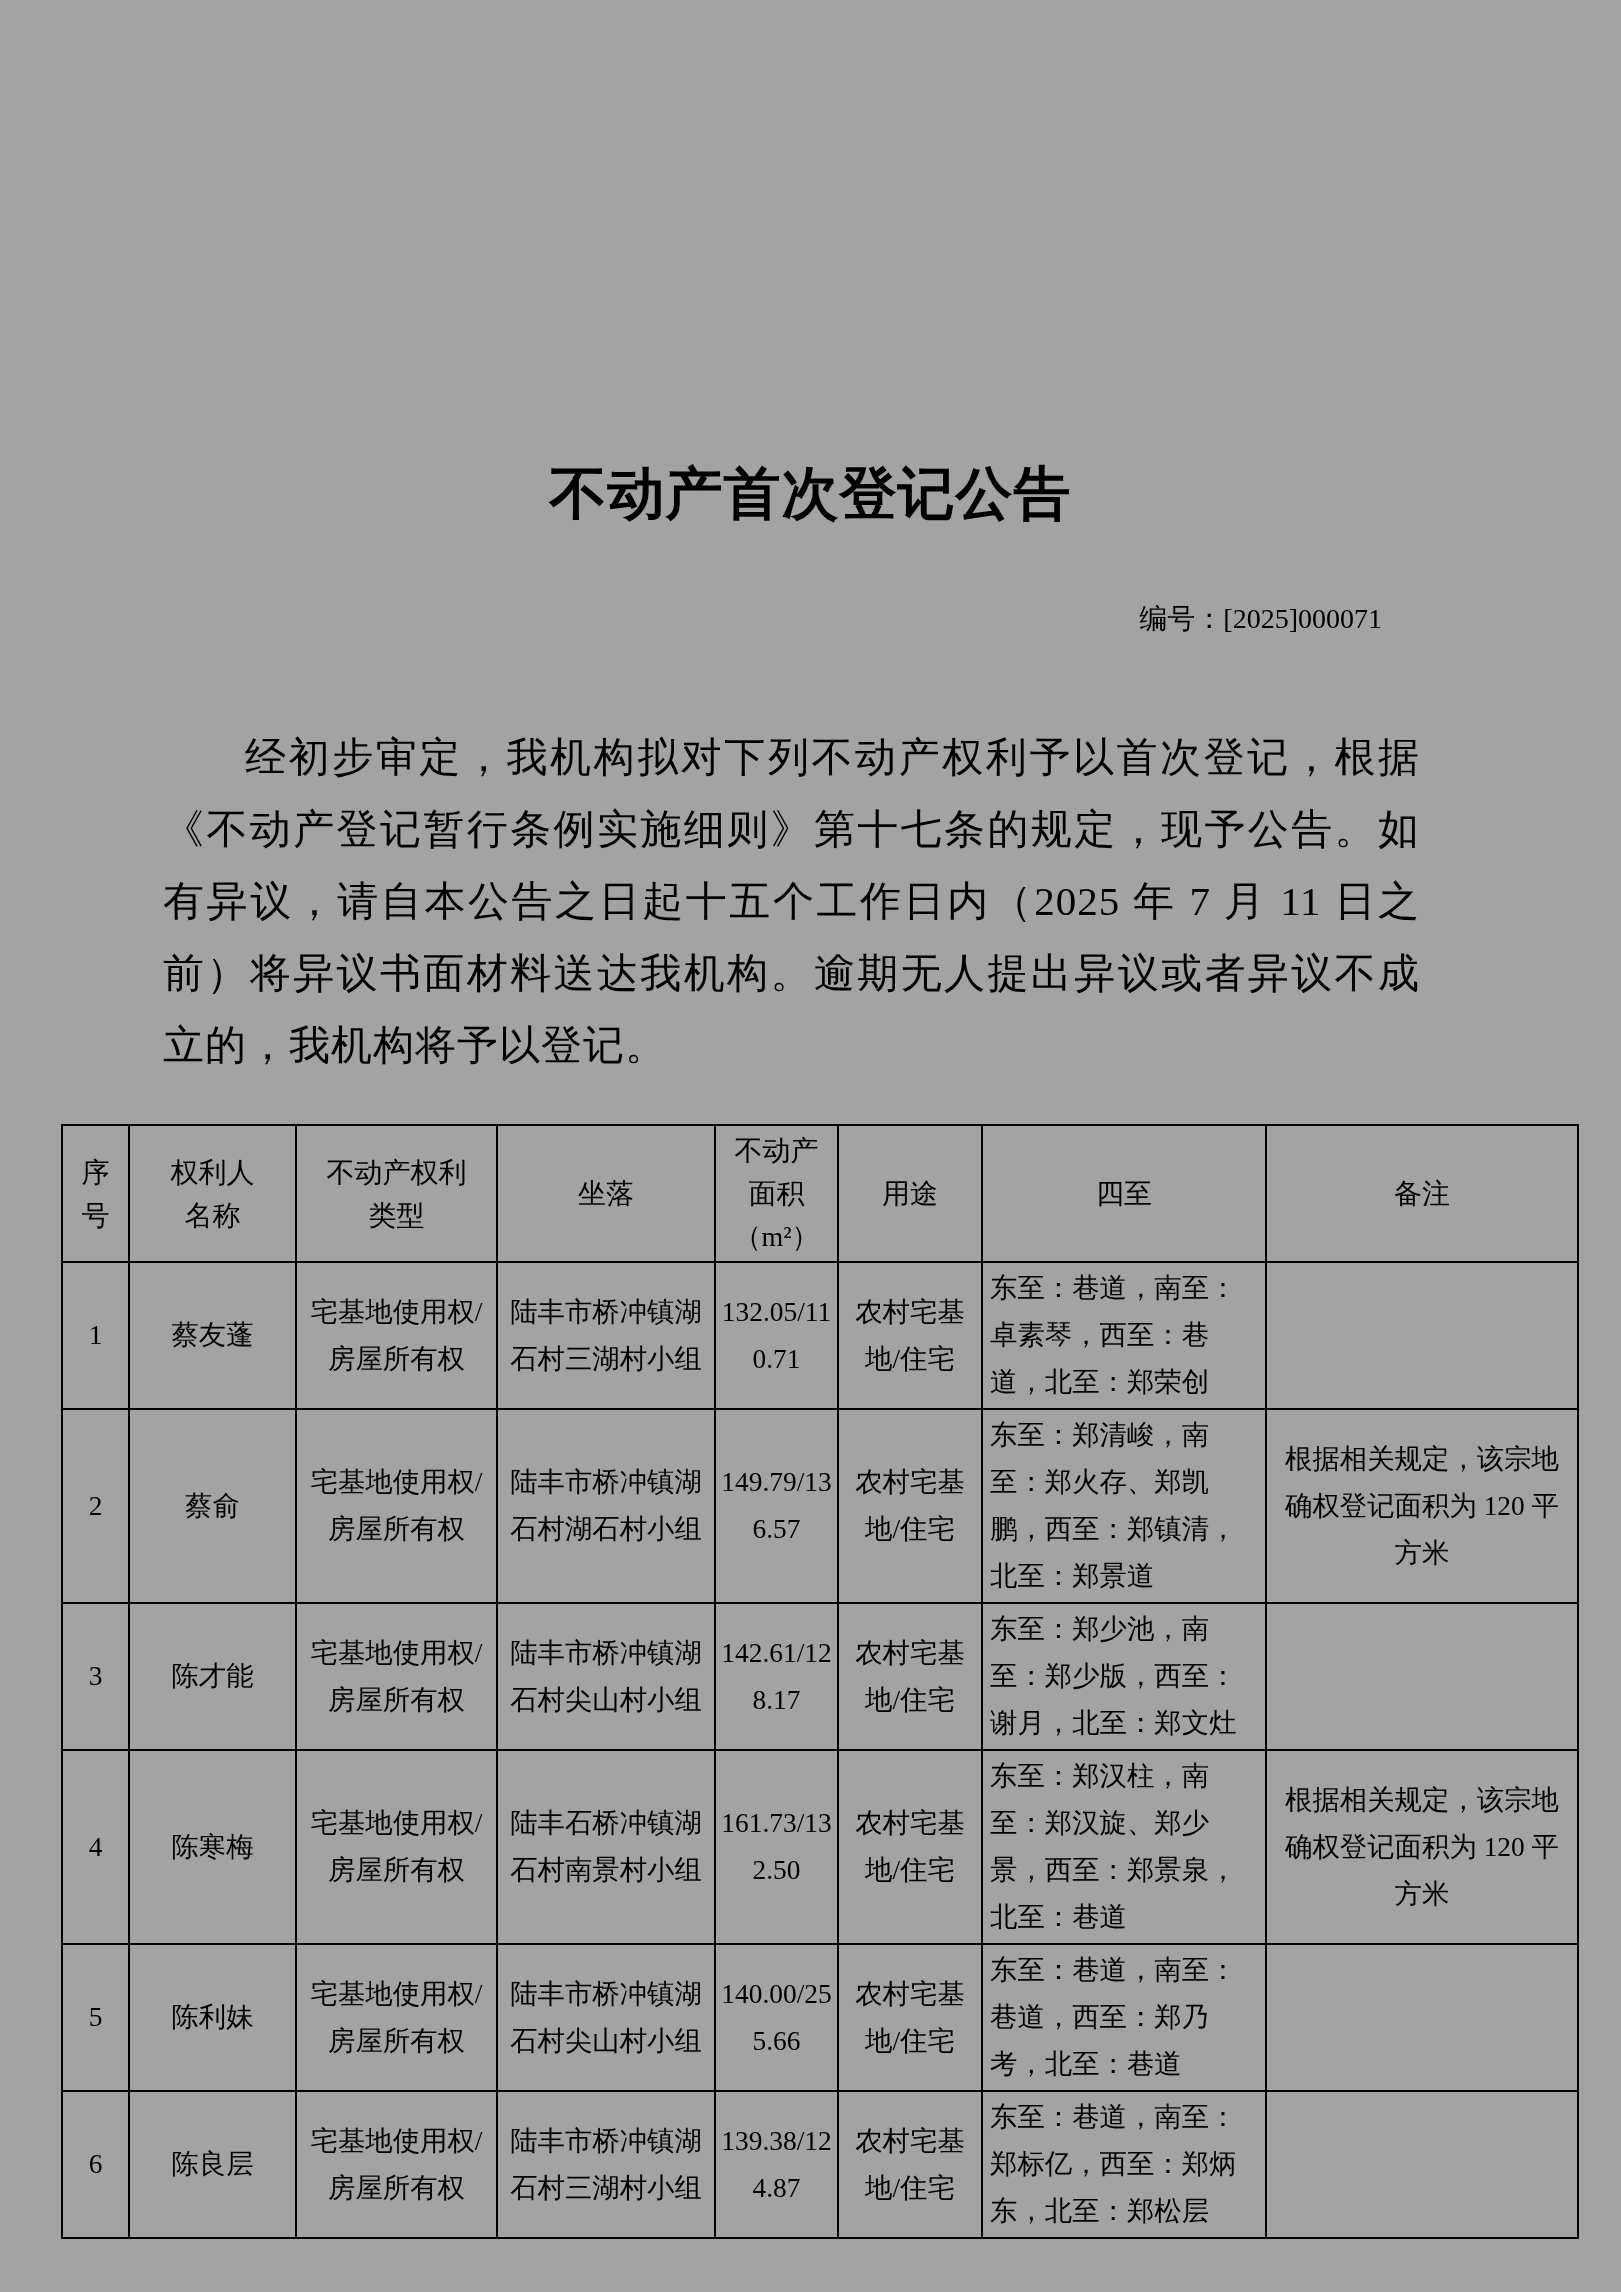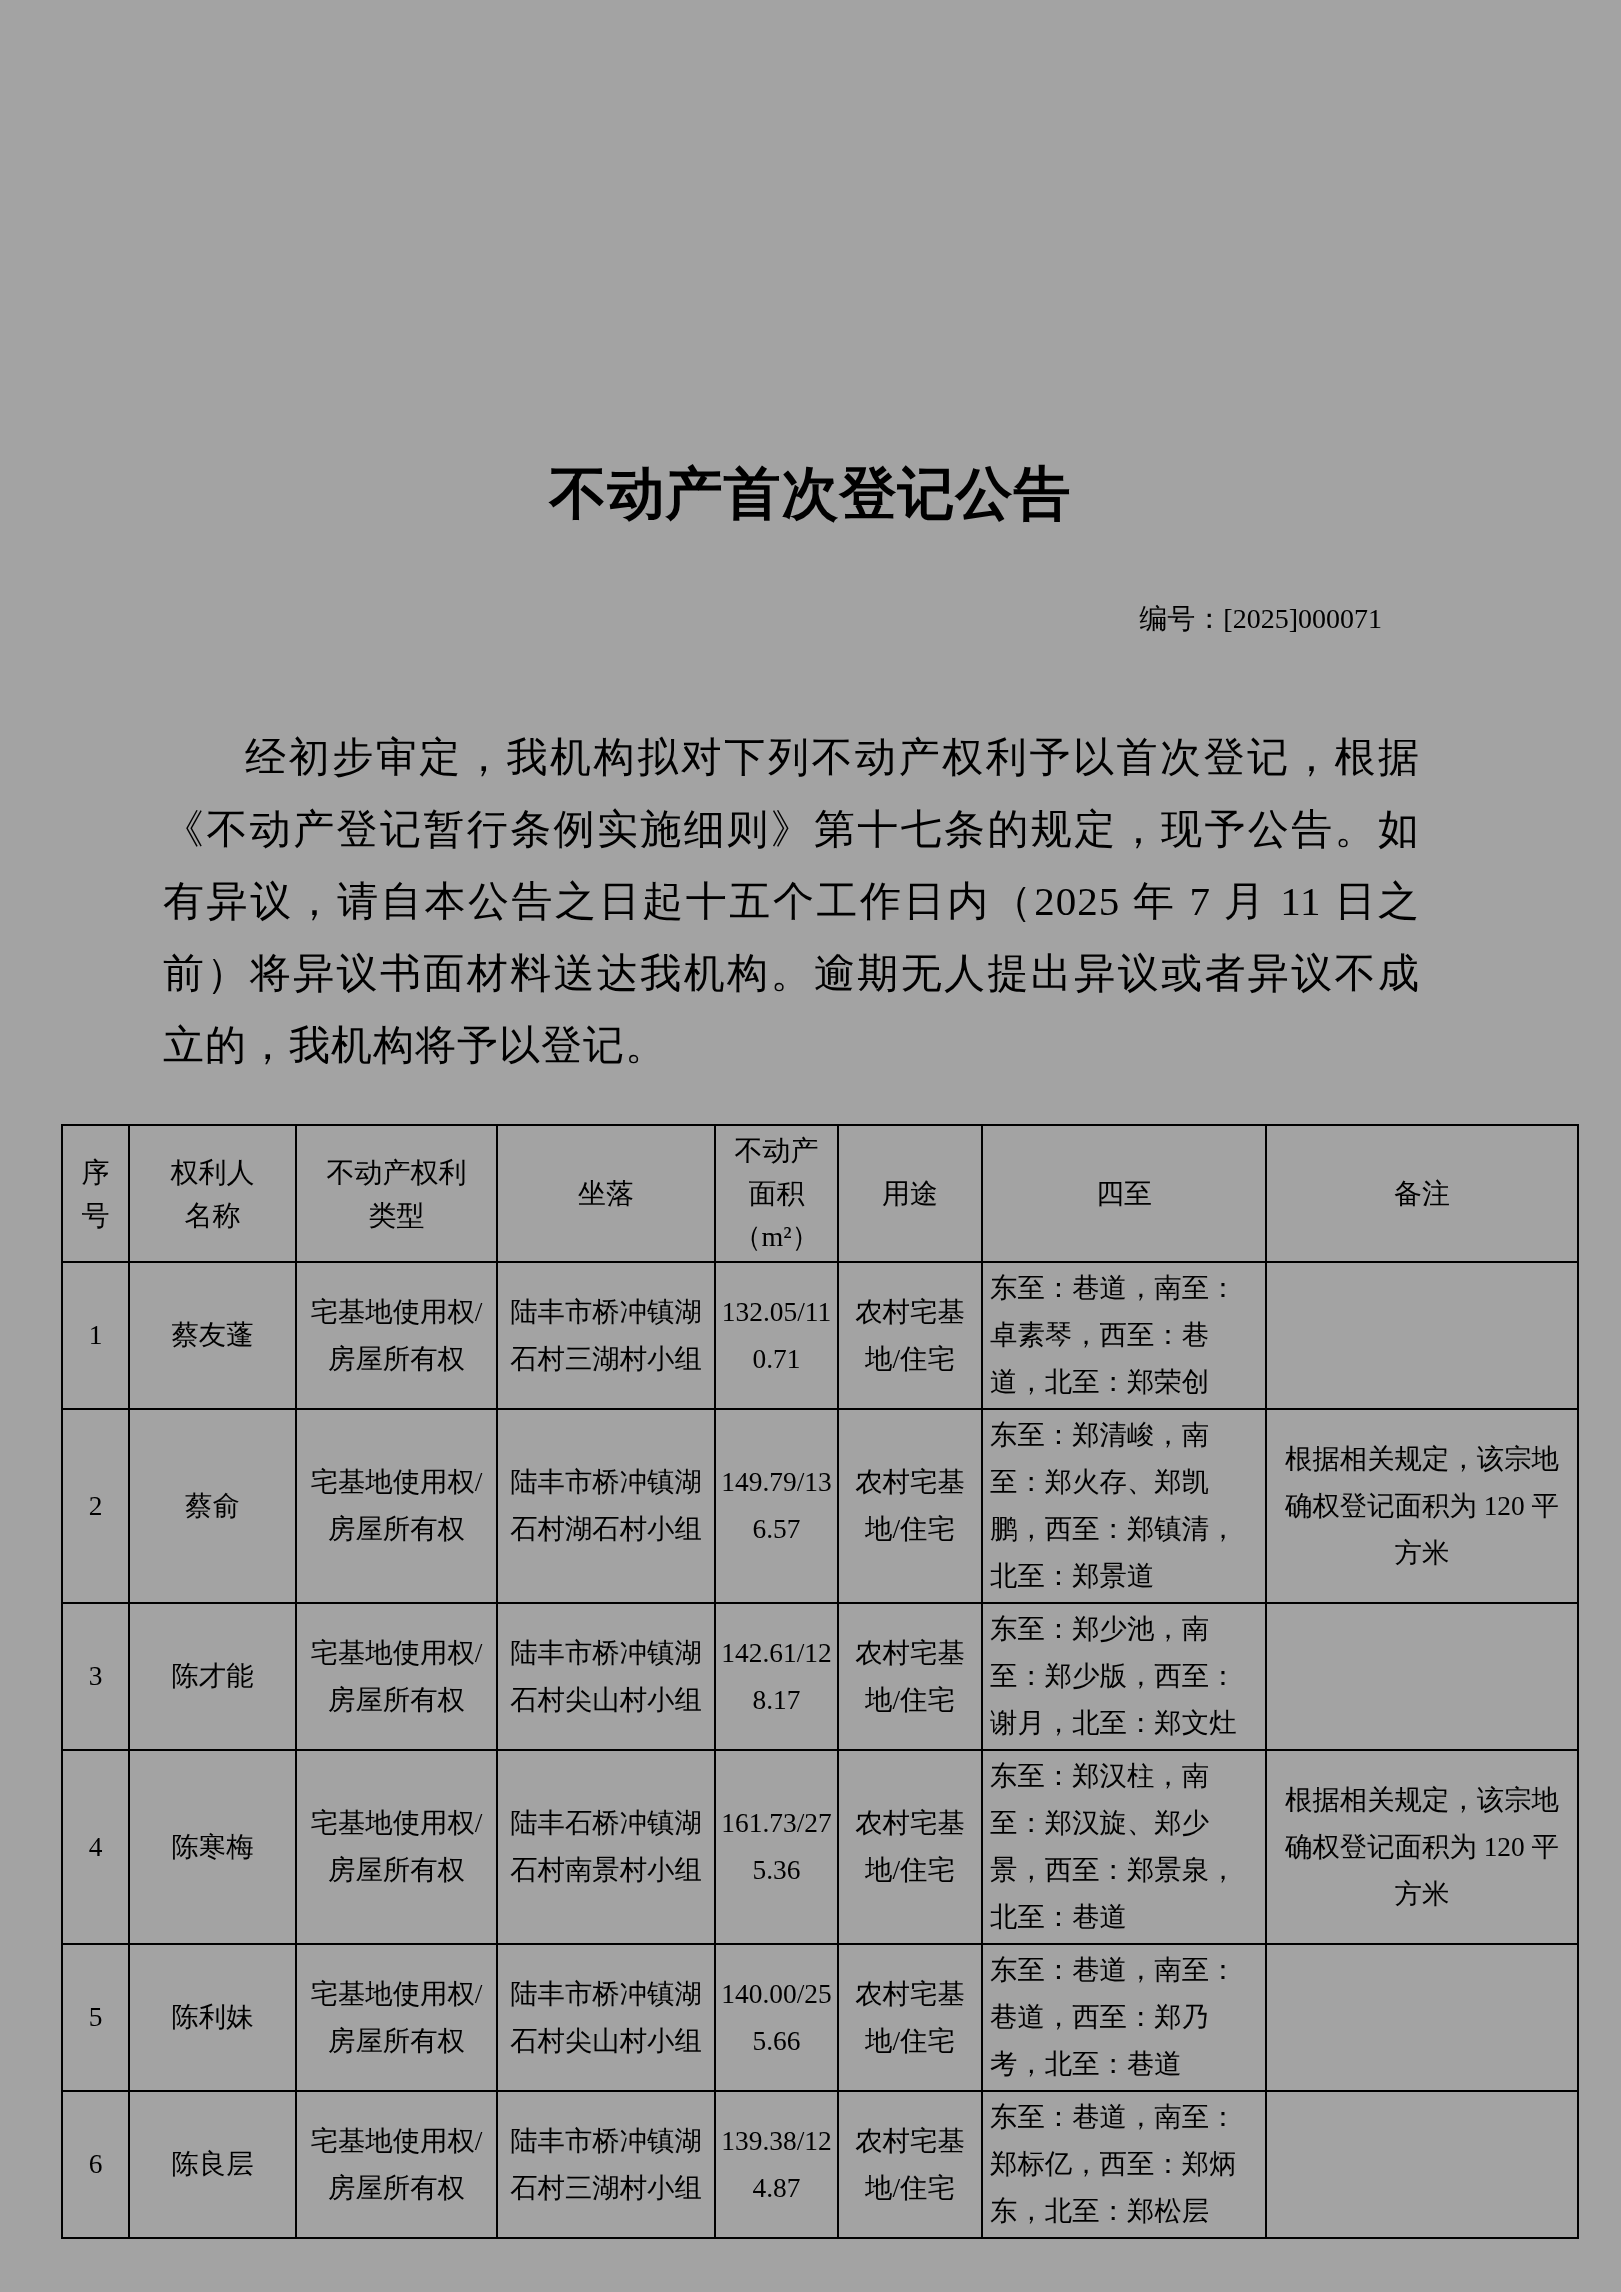--- a/index.html
+++ b/index.html
@@ -159,21 +159,21 @@
           <td class="c4">142.61/128.17</td>
           <td class="c5">农村宅基地/住宅</td>
           <td class="c6">东至：郑少池，南至：郑少版，西至：谢月，北至：郑文灶</td>
           <td class="c7"></td>
         </tr>
         <tr>
           <td class="c0">4</td>
           <td class="c1">陈寒梅</td>
           <td class="c2">宅基地使用权/房屋所有权</td>
           <td class="c3">陆丰石桥冲镇湖石村南景村小组</td>
-          <td class="c4">161.73/275.36</td>
+          <td class="c4">161.73/132.50</td>
           <td class="c5">农村宅基地/住宅</td>
           <td class="c6">东至：郑汉柱，南至：郑汉旋、郑少景，西至：郑景泉，北至：巷道</td>
           <td class="c7">根据相关规定，该宗地确权登记面积为 120 平方米</td>
         </tr>
         <tr>
           <td class="c0">5</td>
           <td class="c1">陈利妹</td>
           <td class="c2">宅基地使用权/房屋所有权</td>
           <td class="c3">陆丰市桥冲镇湖石村尖山村小组</td>
           <td class="c4">140.00/255.66</td>

